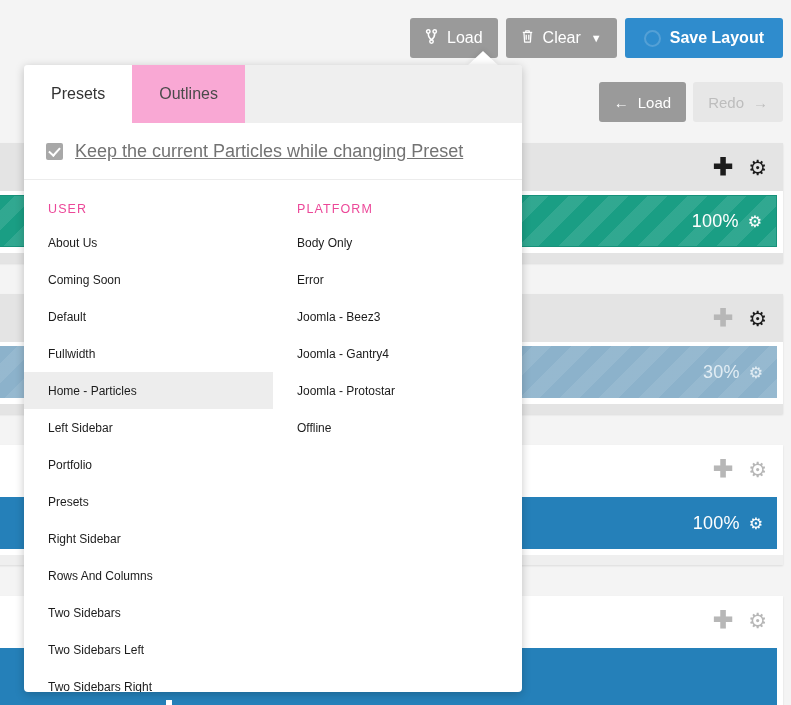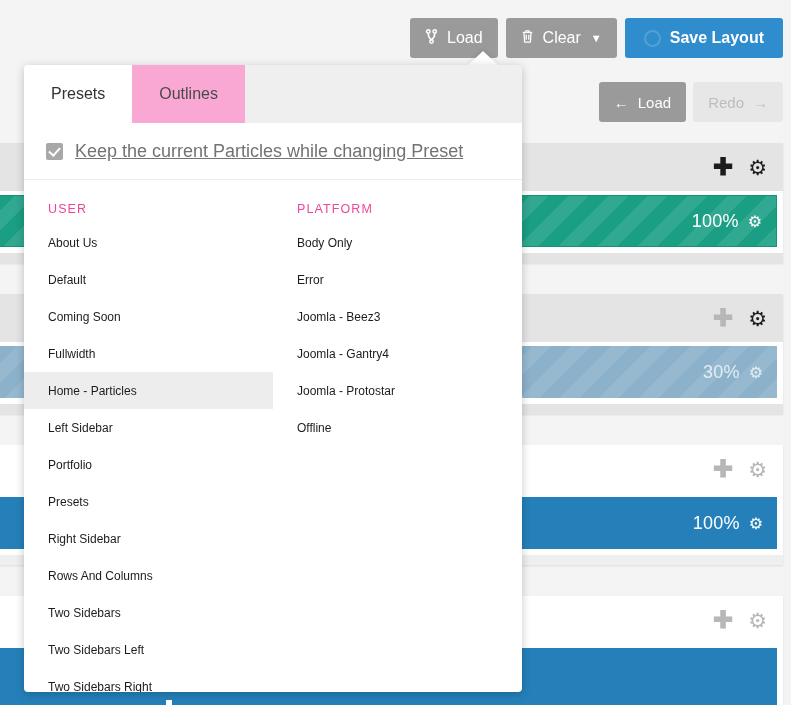--- a/index.html
+++ b/index.html
@@ -289,24 +289,24 @@
       <span class="check-label">Keep the current Particles while changing Preset</span>
     </div>
 
     <div class="cols">
       <div class="col">
         <div class="col-hd">USER</div>
         <div class="opt">
             <span>About Us</span>
           </div>
         <div class="opt">
+            <span>Coming Soon</span>
+          </div>
+        <div class="opt">
             <span>Default</span>
-          </div>
-        <div class="opt">
-            <span>Coming Soon</span>
           </div>
         <div class="opt">
             <span>Fullwidth</span>
           </div>
         <div class="opt sel">
             <span>Home - Particles</span>
           </div>
         <div class="opt">
             <span>Left Sidebar</span>
           </div>

